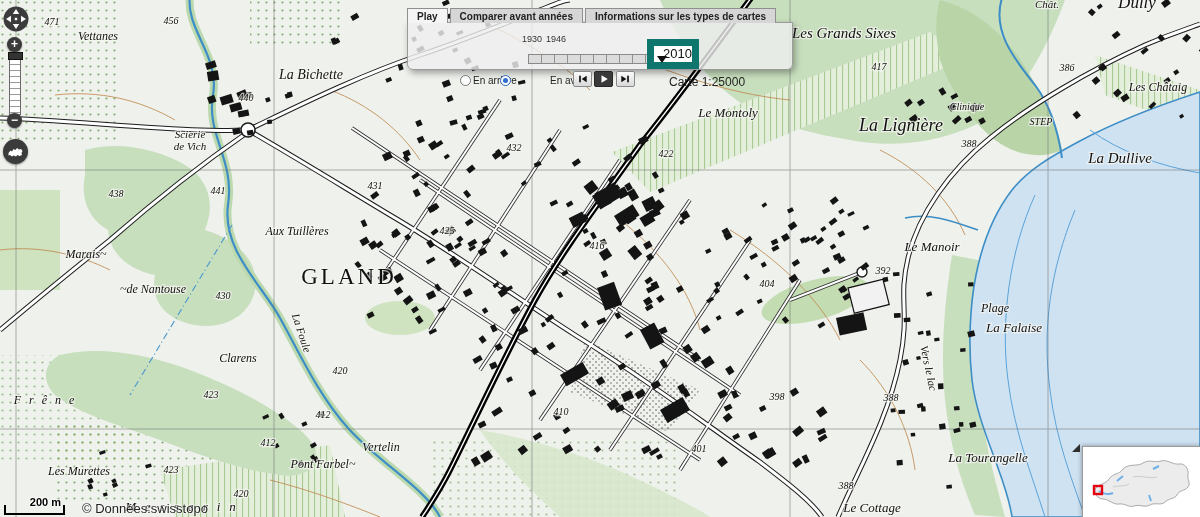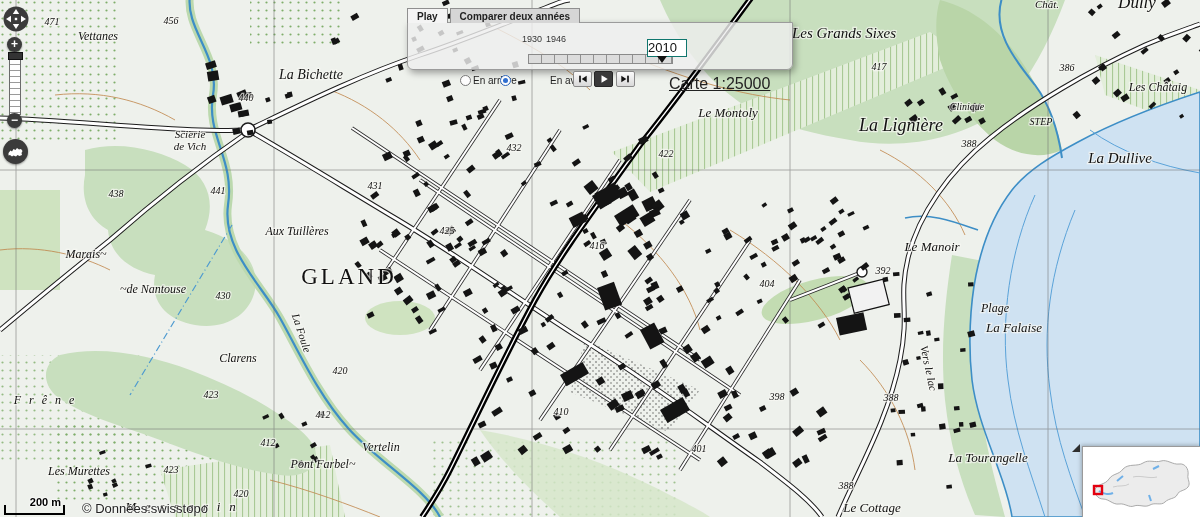--- a/index.html
+++ b/index.html
@@ -15,31 +15,31 @@
   #tabs{position:absolute;left:0;top:0;height:15px;display:flex;}
   .tab{height:13px;line-height:13px;padding:1px 9px 0 9px;margin-right:2px;font-size:10px;
     font-weight:bold;color:#222;background:#d6d6d6;border:1px solid #8f8f8f;border-bottom:none;
     white-space:nowrap;cursor:pointer;}
   .tab.active{background:#f4f4f4;}
   .tick-label{position:absolute;font-size:9px;color:#333;}
   #track{position:absolute;left:120px;top:31px;width:143px;height:8px;border:1px solid #8a8a8a;
     background:#dcdcdc repeating-linear-gradient(to right,rgba(0,0,0,0) 0 12px,#909090 12px 13px);
     cursor:pointer;}
   #yearbox{position:absolute;left:239px;top:16px;width:38px;height:16px;background:#fff;
-    border:1px solid #0f766e;font-size:13px;text-align:left;line-height:16px;color:#111;}
+    border:7px solid #0f766e;font-size:13px;text-align:right;line-height:16px;color:#111;}
   #thumb{position:absolute;left:249px;top:33px;width:0;height:0;
     border-left:5px solid transparent;border-right:5px solid transparent;border-top:7px solid #111;}
   .radio{position:absolute;width:9px;height:9px;border:1px solid #777;border-radius:50%;background:#fdfdfd;cursor:pointer;}
   .radio.sel{border-color:#2d64b7;}
   .radio.sel::after{content:"";position:absolute;left:2px;top:2px;width:5px;height:5px;border-radius:50%;background:#2f6fd0;}
   .radio-lab{position:absolute;font-size:10px;color:#222;cursor:pointer;}
   .pbtn{position:absolute;width:17px;height:14px;border:1px solid #8a8a8a;border-radius:2px;
     background:linear-gradient(#fbfbfb,#d9d9d9);display:flex;align-items:center;justify-content:center;cursor:pointer;}
   .pbtn.dark{background:#3a3a3a;border-color:#262626;}
-  #scaletext{position:absolute;left:261px;top:52px;font-size:16px;color:#222;text-decoration:underline;}
+  #scaletext{position:absolute;left:261px;top:52px;font-size:12px;color:#222;}
 
   
   .ctl{position:absolute;z-index:25;}
   #pan{left:3px;top:6px;width:26px;height:26px;cursor:pointer;}
   #zin{left:7px;top:37px;width:15px;height:15px;}
   #zout{left:7px;top:113px;width:15px;height:15px;}
   .zbtn{border-radius:50%;background:#3b3b3b;color:#fff;font-size:12px;font-weight:bold;
     text-align:center;line-height:14px;cursor:pointer;box-shadow:0 1px 2px rgba(0,0,0,.4);}
   #ztrack{left:9px;top:52px;width:10px;height:61px;background:#fff
     repeating-linear-gradient(to bottom,rgba(0,0,0,0) 0 5px,#9a9a9a 5px 6px);
@@ -657,21 +657,22 @@
       <div class="pbtn" style="left:208px;top:48px;">
         <svg width="11" height="10" viewBox="0 0 12 12">
           <path d="M1 2 L7 6 L1 10 Z" fill="#111"></path>
             <rect x="8" y="2" width="2" height="8" fill="#111"></rect>
         </svg>
       </div>
       <span id="scaletext">Carte 1:25000</span>
     </div>
     <div id="tabs">
       <div class="tab active">Play</div>
-      <div class="tab">Comparer deux années</div>
+      <div class="tab">Comparer avant années</div>
+      <div class="tab">Informations sur les types de cartes</div>
     </div>
   </div>
 
   <div id="scalebar">
     <div class="lab">200 m</div>
     <div class="bar"></div>
   </div>
   <div id="attrib">© Données:swisstopo</div>
 
   <div id="ov-arrow"></div>

